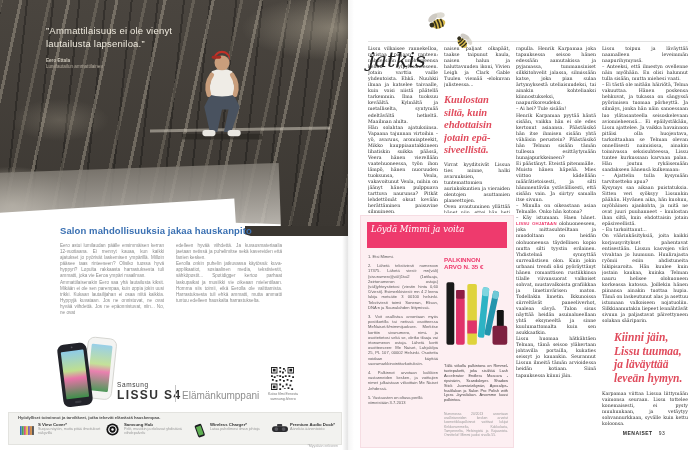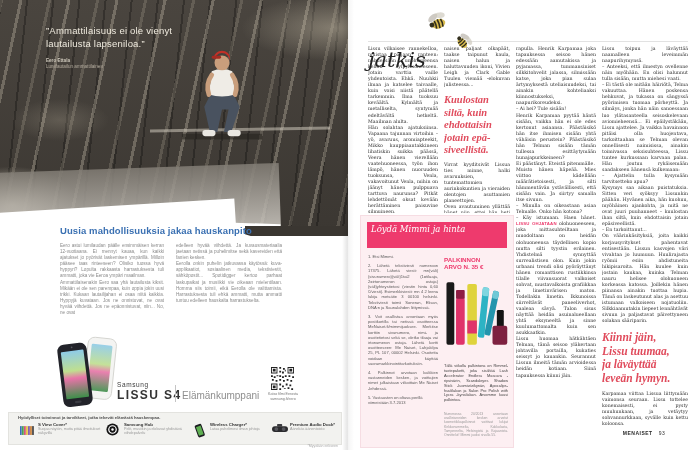--- a/index.html
+++ b/index.html
@@ -60,21 +60,21 @@
   .bee1{left:424px;top:10px;width:28px;height:24px;}
   .bee2{left:452px;top:32px;width:23px;height:20px;transform:rotate(18deg);}
 
   .story{font-family:"DejaVu Serif",serif;color:#2e2e2e;font-size:4.7px;line-height:6.05px;}
   .colA{left:368px;top:46px;width:70px;height:167px;overflow:hidden;}
   .colB{left:444px;top:46px;width:66px;height:167px;overflow:hidden;}
   .colC{left:516px;top:46px;width:80px;height:400px;overflow:hidden;}
   .colD{left:602px;top:46px;width:86px;height:382px;overflow:hidden;}
   .pullq{font-family:Liberation Serif, serif;font-style:italic;font-weight:bold;color:#e04b5c;text-align:left;}
   .pullq1{font-size:10.5px;line-height:12.5px;margin:6px 0 5px 0;}
-  .pullq2{font-size:11.5px;line-height:13.5px;margin:7px 0 6px 0;}
+  .pullq2{font-size:11.5px;line-height:13.5px;margin:7px 0 6px 12px;}
   .leadin{color:#ec3a6c;font-weight:bold;font-family:"Liberation Sans",sans-serif;font-size:4.3px;letter-spacing:.2px;}
 
   .contest{left:360px;top:215px;width:152px;height:231px;background:#fdeff2;border:0.5px solid #f6dde3;}
   .banner{position:absolute;left:6px;top:6px;width:140px;height:26px;background:#ee3a6d;color:#fff;
           padding:2px 4px;box-sizing:border-box;}
   .banner-l1{font-family:"DejaVu Serif",serif;font-style:italic;font-size:8.5px;line-height:10px;}
   .banner-l2{font-weight:bold;font-size:9.5px;line-height:11px;letter-spacing:.1px;}
   .steps{position:absolute;left:7px;top:38px;width:70px;color:#5a5a5a;font-size:4.1px;line-height:5.2px;}
   .step{margin-bottom:4px;}
   .prize-value{position:absolute;left:83px;top:40px;width:64px;color:#ee3a6d;font-weight:bold;font-size:6.2px;line-height:7.4px;}
@@ -115,21 +115,21 @@
       </svg>
 
       <div class="abs wedge"></div>
 
       <div class="abs quote pre">”Ammattilaisuus ei ole vienyt
 lautailusta lapseniloa.”</div>
       <div class="abs attr-name">Eero Ettala</div>
       <div class="abs attr-title">Lumilautailun ammattilainen</div>
     </div>
 
-    <div class="abs ad-heading">Uusia mahdollisuuksia jakaa hauskanpito</div>
+    <div class="abs ad-heading">Salon mahdollisuuksia jakaa hauskanpito</div>
     <div class="abs ad-col ad-col1 pre just">Eero astui lumilaudan päälle ensimmäisen kerran 12-vuotiaana. Ei mennyt kauaa, kun kaikki ajatukset jo pyörivät laskemisen ympärillä. Milloin pääsee taas rinteeseen? Olisiko tuossa hyvä hyppyri? Lopulta rakkaasta harrastuksesta tuli ammatti, joka vie Eeroa ympäri maailman.
 Ammattilaisenakin Eero saa yhä lautailusta kiksit. Mikään ei ole sen parempaa, kuin oppia jokin uusi trikki. Kukaan lautailijahan ei osaa niitä kaikkia. Hyppyjä kuvataan. Jos ne onnistuvat, ne ovat hyvää viihdettä. Jos ne epäonnistuvat, niin... No, ne ovat</div>
     <div class="abs ad-col ad-col2 pre just">edelleen hyvää viihdettä. Ja kuvausmateriaalia jaetaan netissä ja puhelimitse sekä kavereiden että fanien kesken.
 Eerolla onkin puhelin jatkuvassa käytössä: kuva-applikaatiot, sosiaalinen media, tekstiviestit, sähköpostit... Spotidigger kertoo parhaat laskupaikat ja musiikki vie oikeaan mielentilaan. Homma siis toimii, eikä Eerolla ole valittamista. Harrastuksesta tuli ehkä ammatti, mutta ammatti tuntuu edelleen hauskalta harrastukselta.</div>
 
     <svg class="abs phones" viewBox="0 0 64 80">
       <defs>
         <linearGradient id="scr" x1="0" y1="0" x2="0" y2="1">
           <stop offset="0" stop-color="#8ecbe8"></stop>
             <stop offset="0.42" stop-color="#bfdf8f"></stop>
@@ -289,21 +289,21 @@
 Lissu tuumaa,
 ja läväyttää
 leveän hymyn.</div>
       <div class="just">
         <span class="pre">Karpamaa viittaa Lissua liittymään vaimonsa seuraan. Lissu tottelee konemaisesti, ei pysty muuhunkaan, ja vetäytyy sohvannurkkaan, syvälle kuin kettu koloonsa. </span>
       </div>
     </div>
 
     <div class="abs contest">
       <div class="banner">
-        <div class="banner-l1">Löydä Mimmi ja hinta</div>
+        <div class="banner-l1">Löydä Mimmi ja voita</div>
       </div>
 
       <div class="steps">
         <div class="step just">1. Etsi Mimmi.</div>
         <div class="step just">2. Lähetä tekstiviesti numeroon 17375. Lähetä viesti: mn(väli)(sivunumero)(väli)1tai2 (1=tilaaja, 2=irtonumeron ostaja)(väli)yhteystietosi (viestin hinta 0,60 €/viesti). Esimerkkiviesti: mn 4 2 leena lukija metsätie 3 00100 helsinki. Tekstiviesti toimii Soneran, Elisan, DNA:n ja Saunalahden liittymissä.</div>
         <div class="step just">3. Voit osallistua arvontaan myös postikortilla tai netissä osoitteessa MeNaiset.fi/mimmijuoksee. Merkitse korttiin sivunumero, nimi- ja osoitetietosi sekä se, oletko tilaaja vai irtonumeron ostaja. Lähetä kortti osoitteeseen: Me Naiset, Lahjakilpa 25, PL 107, 00002 Helsinki. Osoitetta voidaan käyttää suoramarkkinointitarkoituksiin.</div>
         <div class="step just">4. Palkinnot arvotaan kaikkien vastanneiden kesken, ja voittajien nimet julkaistaan viikoittain Me Naiset -lehdessä.</div>
         <div class="step">5. Vastausten on oltava perillä viimeistään 3.7.2013</div>
       </div>
 

